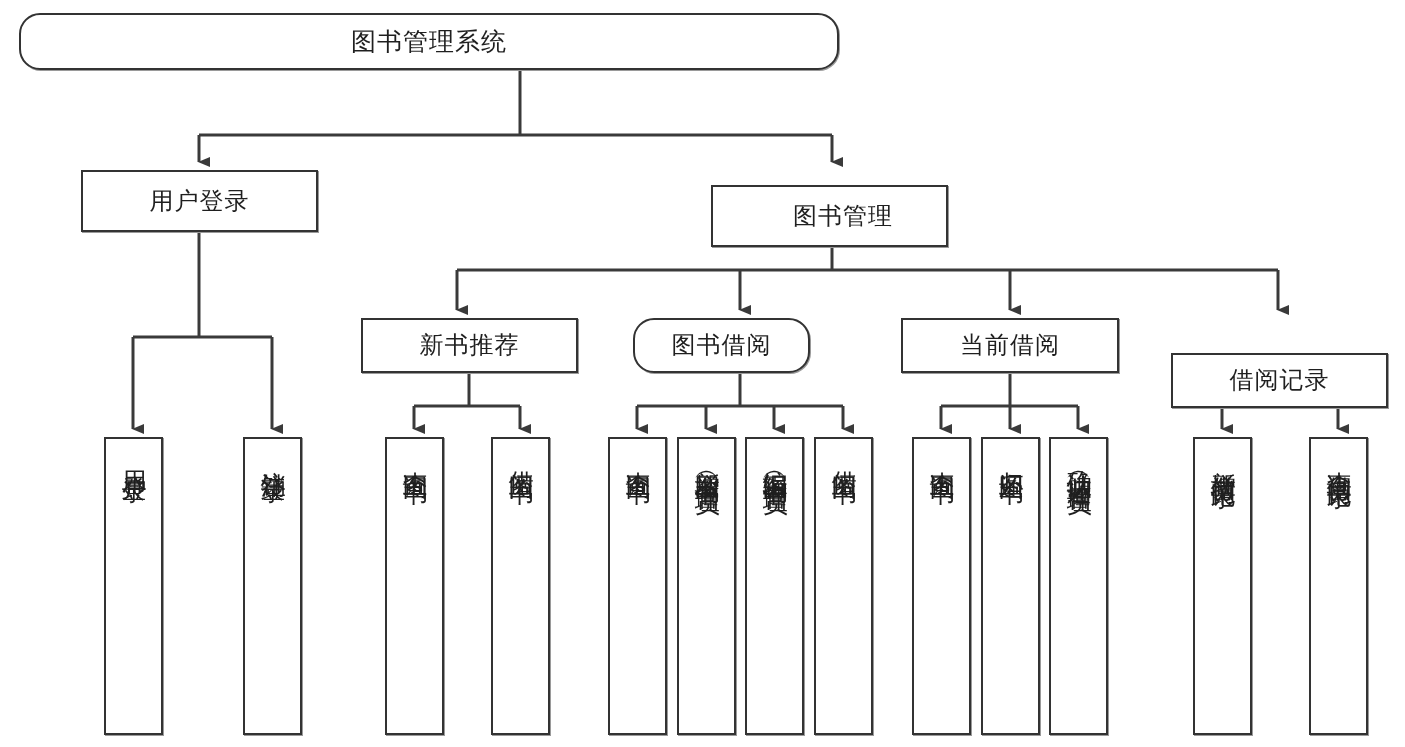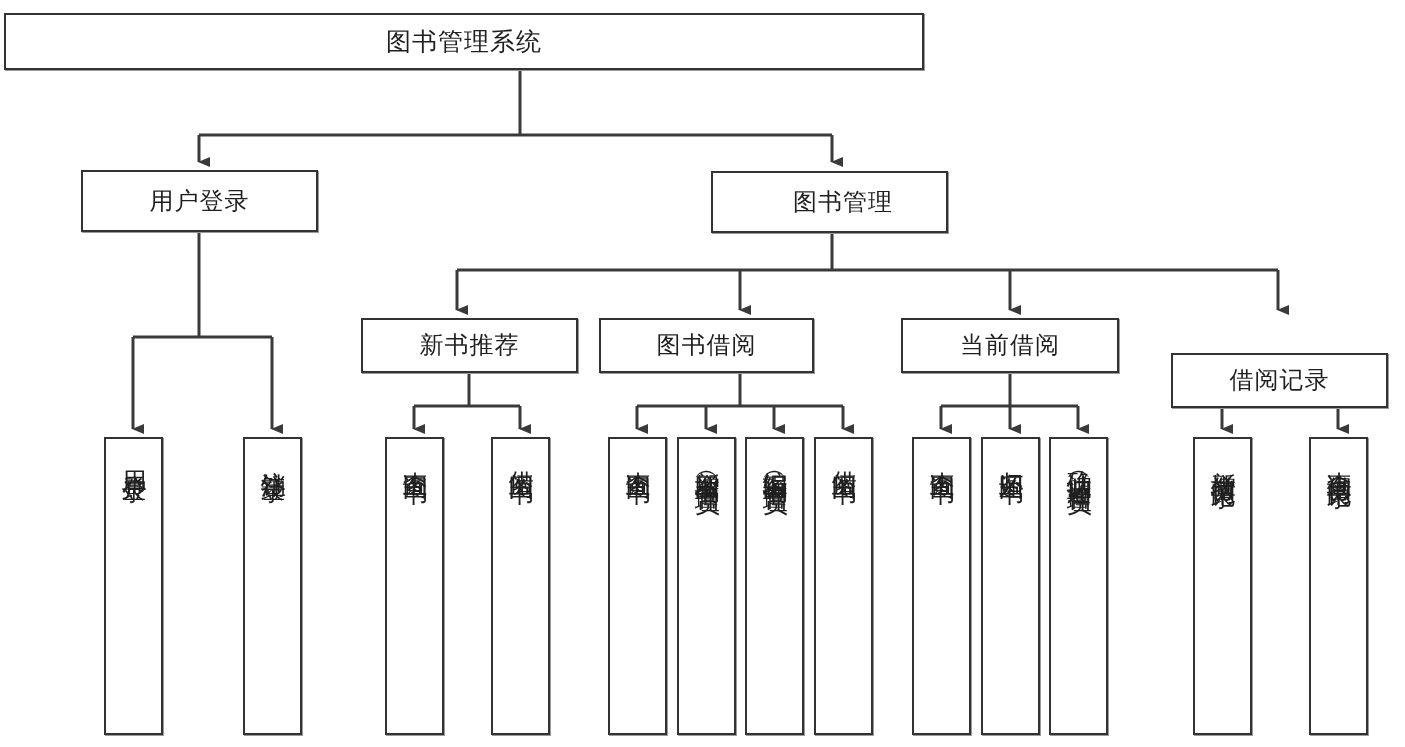--- a/index.html
+++ b/index.html
@@ -130,35 +130,35 @@
       <path d="M1010,406 L1010,429" marker-end="url(#arrow)"></path>
       <path d="M1078,406 L1078,429" marker-end="url(#arrow)"></path>
 
       <path d="M1278,373 L1278,406"></path>
       <path d="M1222,406 L1338,406"></path>
       <path d="M1222,406 L1222,429" marker-end="url(#arrow)"></path>
       <path d="M1338,406 L1338,429" marker-end="url(#arrow)"></path>
     </g>
   </svg>
 
-  <div class="node root" style="left:4px; top:13px; width:920px; height:57px;">
+  <div class="node root" style="left:19px; top:13px; width:820px; height:57px;border-radius:21px;">
     <span class="label">图书管理系统</span>
   </div>
 
   <div class="node h" style="left:81px; top:170px; width:237px; height:62px;">
     <span class="label">用户登录</span>
   </div>
-  <div class="node h" style="left:711px; top:171px; width:237px; height:62px;padding-left:27px;">
+  <div class="node h" style="left:711px; top:185px; width:237px; height:62px;padding-left:27px;">
     <span class="label">图书管理</span>
   </div>
 
   <div class="node h" style="left:361px; top:318px; width:217px; height:55px;">
     <span class="label">新书推荐</span>
   </div>
-  <div class="node h" style="left:599px; top:318px; width:215px; height:55px;">
+  <div class="node h" style="left:633px; top:318px; width:177px; height:55px;border-radius:21px;">
     <span class="label">图书借阅</span>
   </div>
   <div class="node h" style="left:901px; top:318px; width:218px; height:55px;">
     <span class="label">当前借阅</span>
   </div>
   <div class="node h" style="left:1171px; top:318px; width:217px; height:55px;margin-top:35px;">
     <span class="label">借阅记录</span>
   </div>
 
   <div class="node leaf" style="left:104px; top:437px; width:59px; height:298px;">

